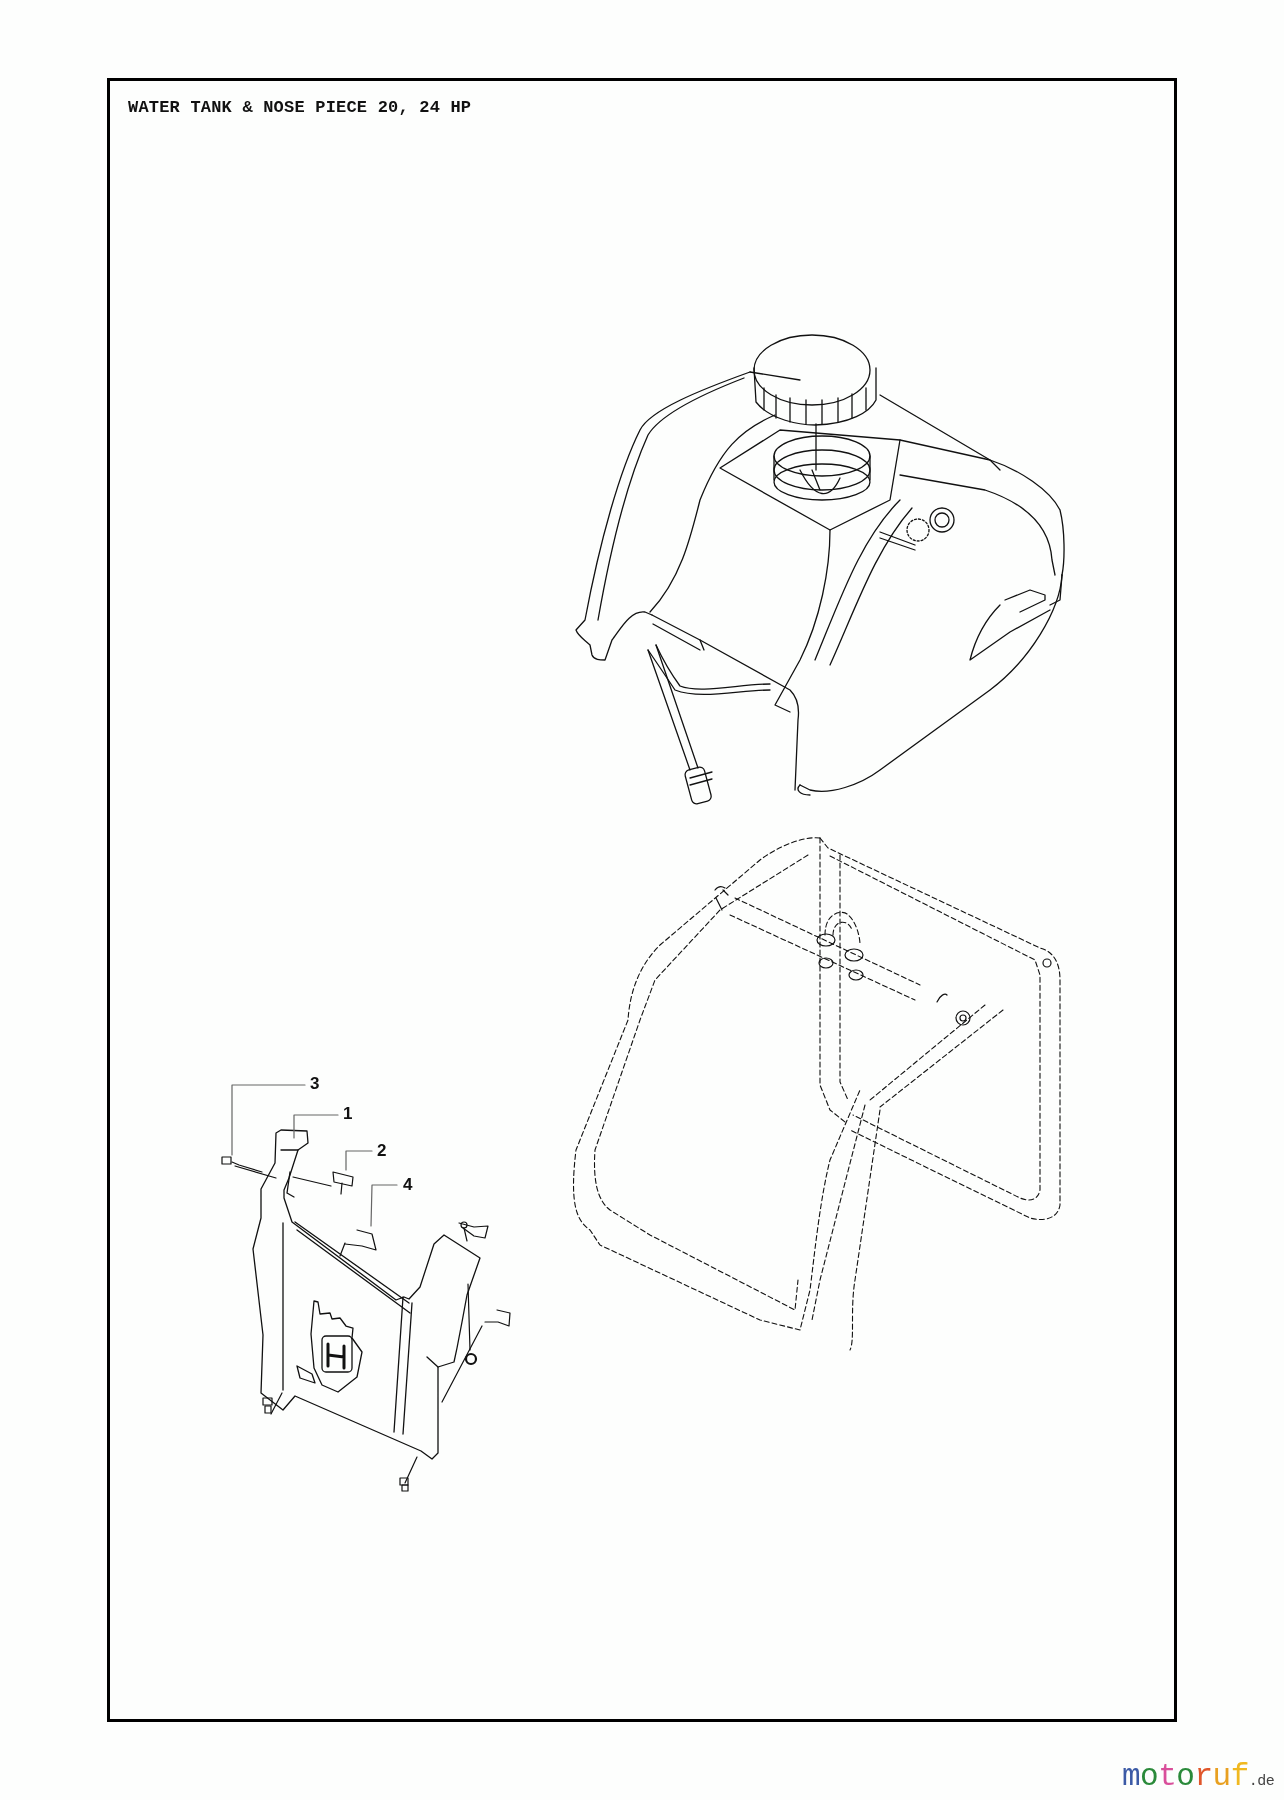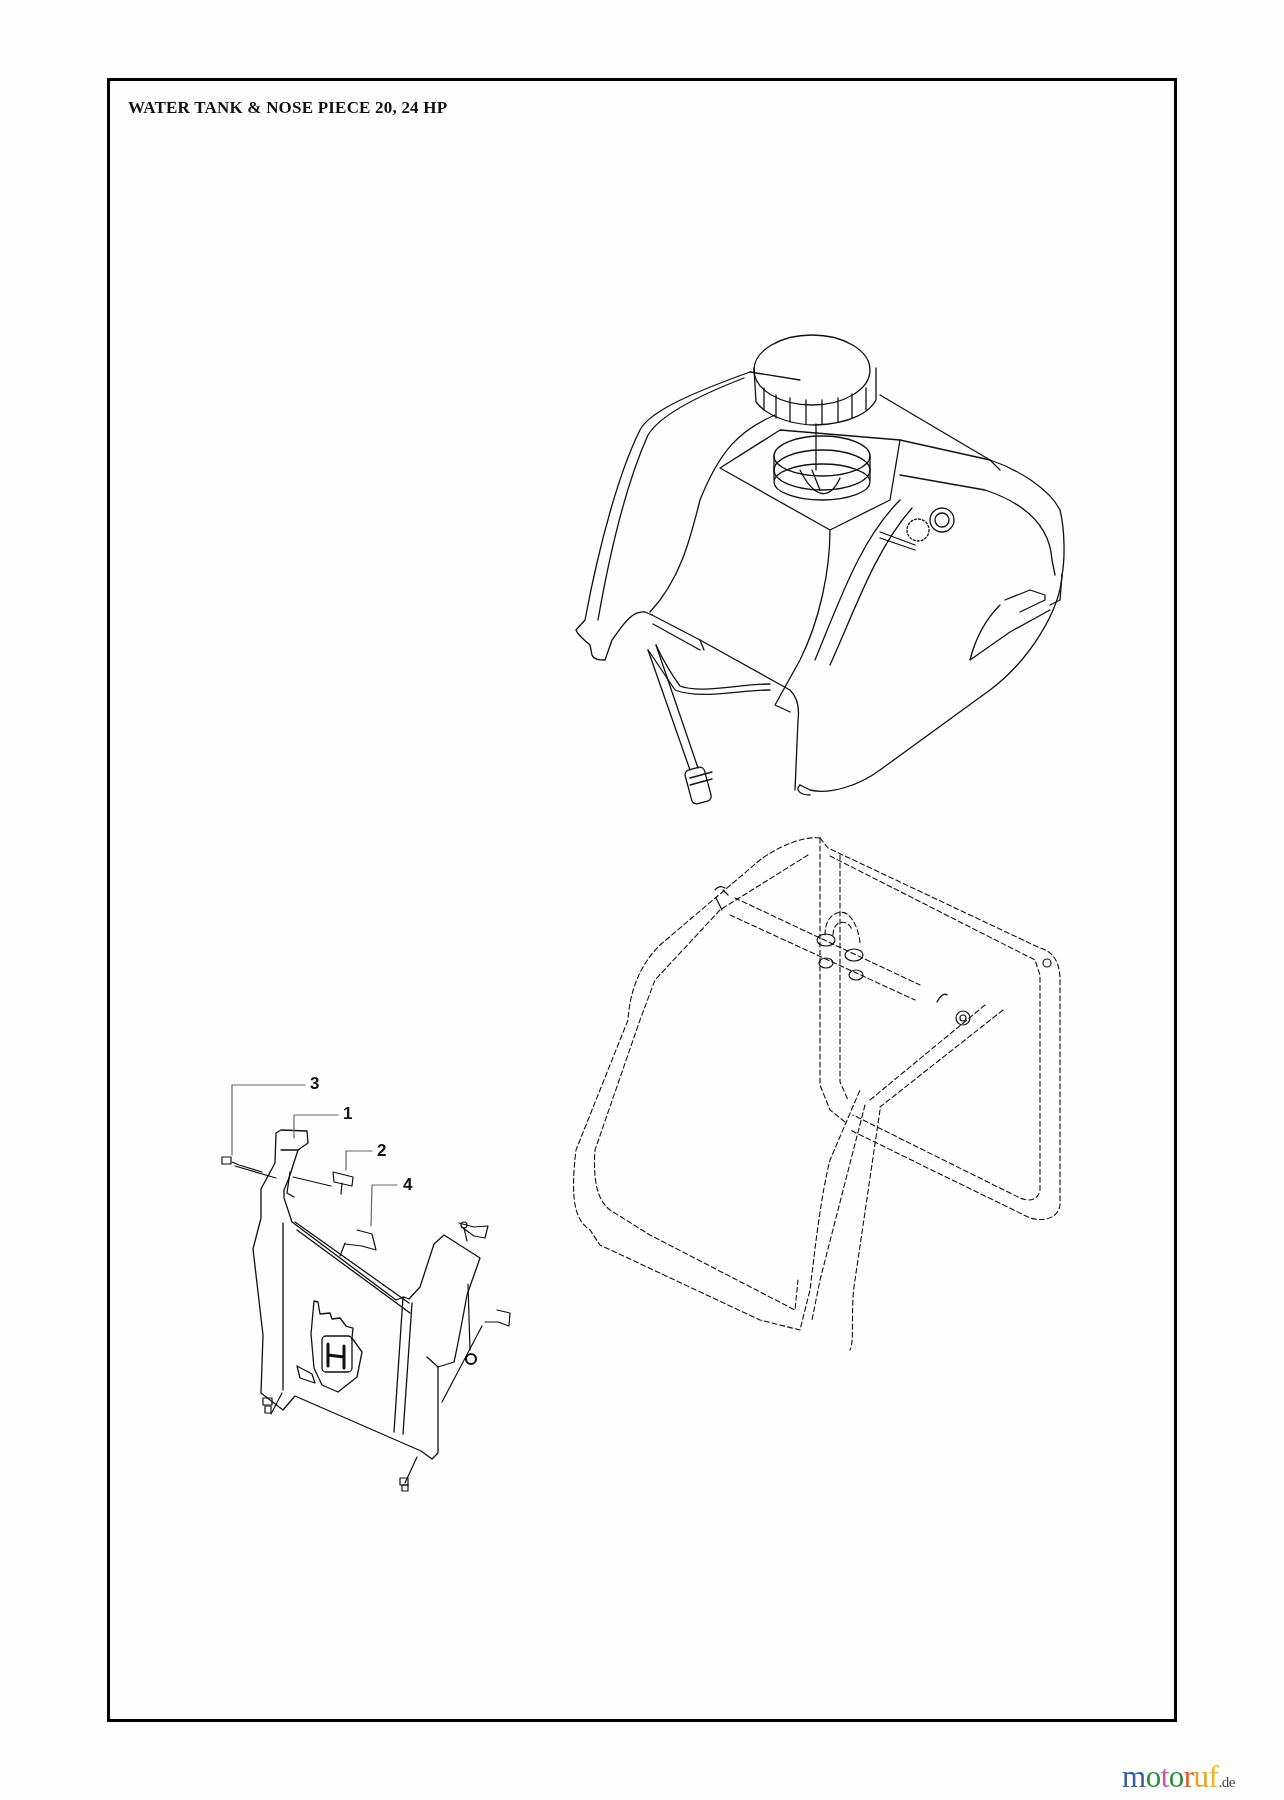--- a/index.html
+++ b/index.html
@@ -1,21 +1,21 @@
 <!DOCTYPE html>
 <html><head>
 <meta charset="utf-8">
 <style>
   html, body { margin:0; padding:0; background:#fdfefd; }
   body { width:1284px; height:1800px; position:relative; overflow:hidden; font-family:"Liberation Sans", sans-serif; }
   .frame { position:absolute; left:107px; top:78px; width:1064px; height:1638px; border:3.5px solid #000; box-sizing:content-box; }
-  .title { position:absolute; left:128px; top:98px; font-family:Liberation Serif, serif; font-weight:bold; font-size:17px; letter-spacing:0.2px; color:#111; }
+  .title { position:absolute; left:128px; top:98px; font-family:Liberation Mono, monospace; font-weight:bold; font-size:17px; letter-spacing:0.2px; color:#111; }
   svg.art { position:absolute; left:0; top:0; }
   .callout { position:absolute; font-family:"Liberation Sans", sans-serif; font-weight:bold; font-size:17px; color:#111; }
-  .watermark { position:absolute; left:1122px; top:1759px; font-family:Liberation Serif, serif; font-size:31px; letter-spacing:-0.5px; }
+  .watermark { position:absolute; left:1122px; top:1759px; font-family:Liberation Mono, monospace; font-size:31px; letter-spacing:-0.5px; }
   .watermark span { display:inline-block; }
   .watermark .de { font-size:15px; color:#444; }
 </style>
 </head>
 <body>
 
 <div class="frame"></div>
 <div class="title">WATER TANK &amp; NOSE PIECE 20, 24 HP</div>
 
 <svg class="art" width="1284" height="1800" viewBox="0 0 1284 1800">

